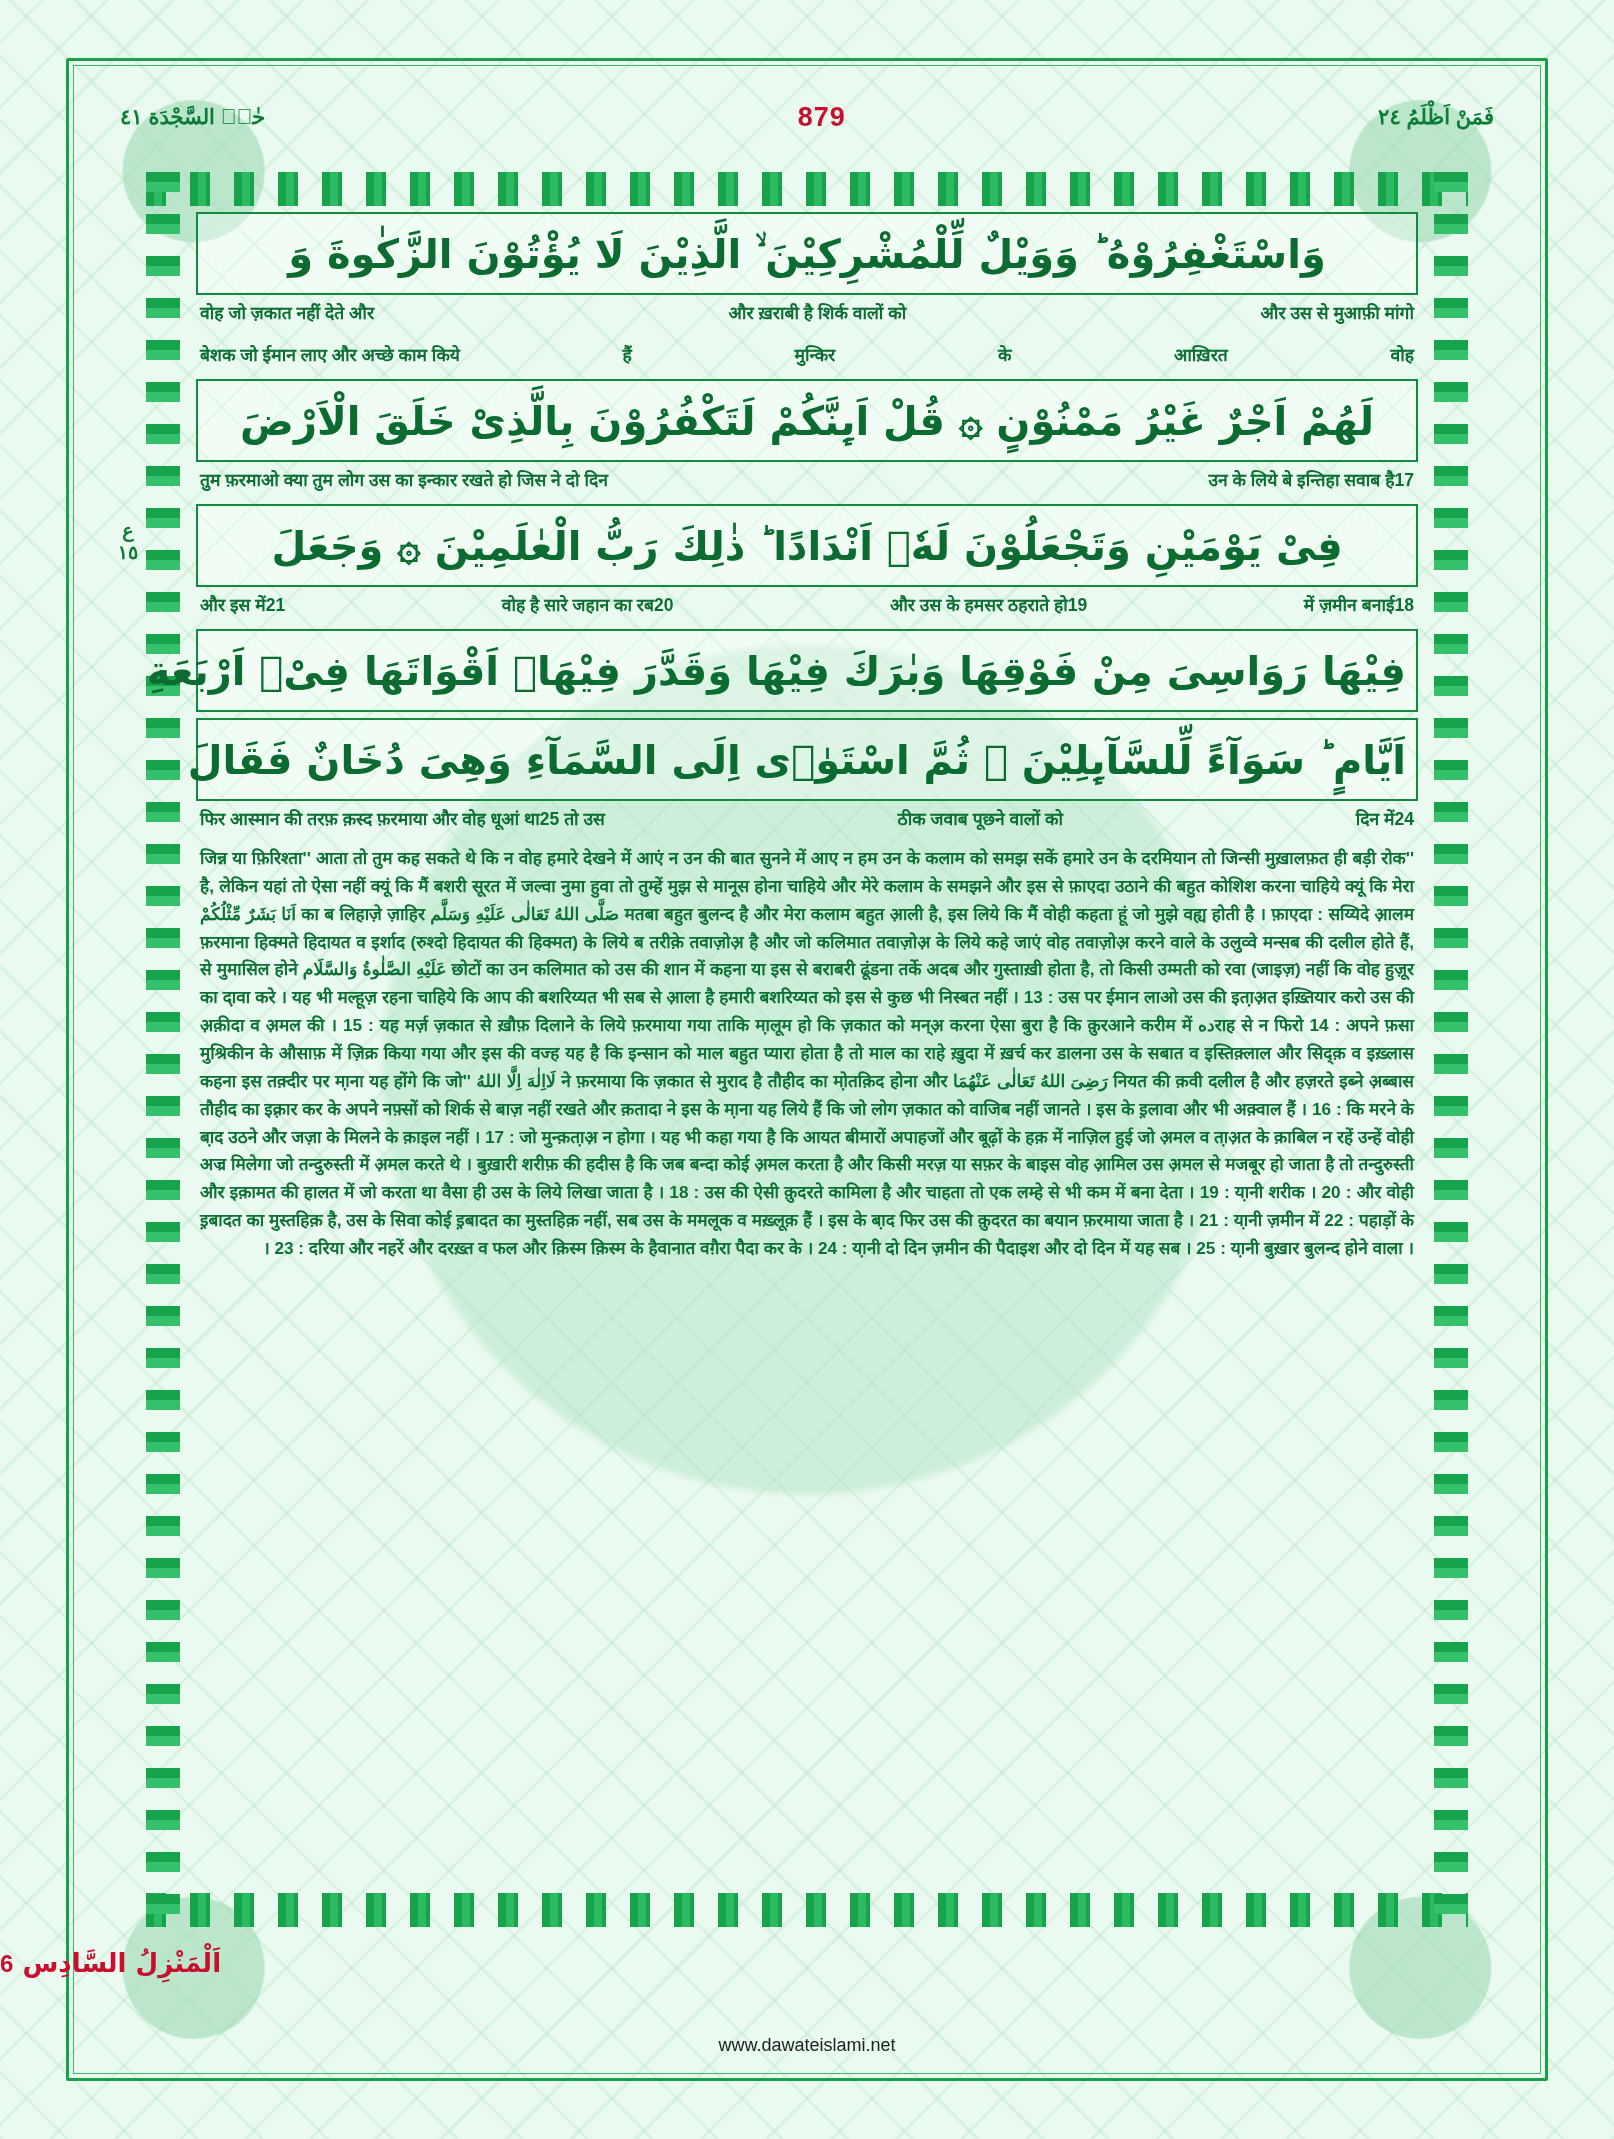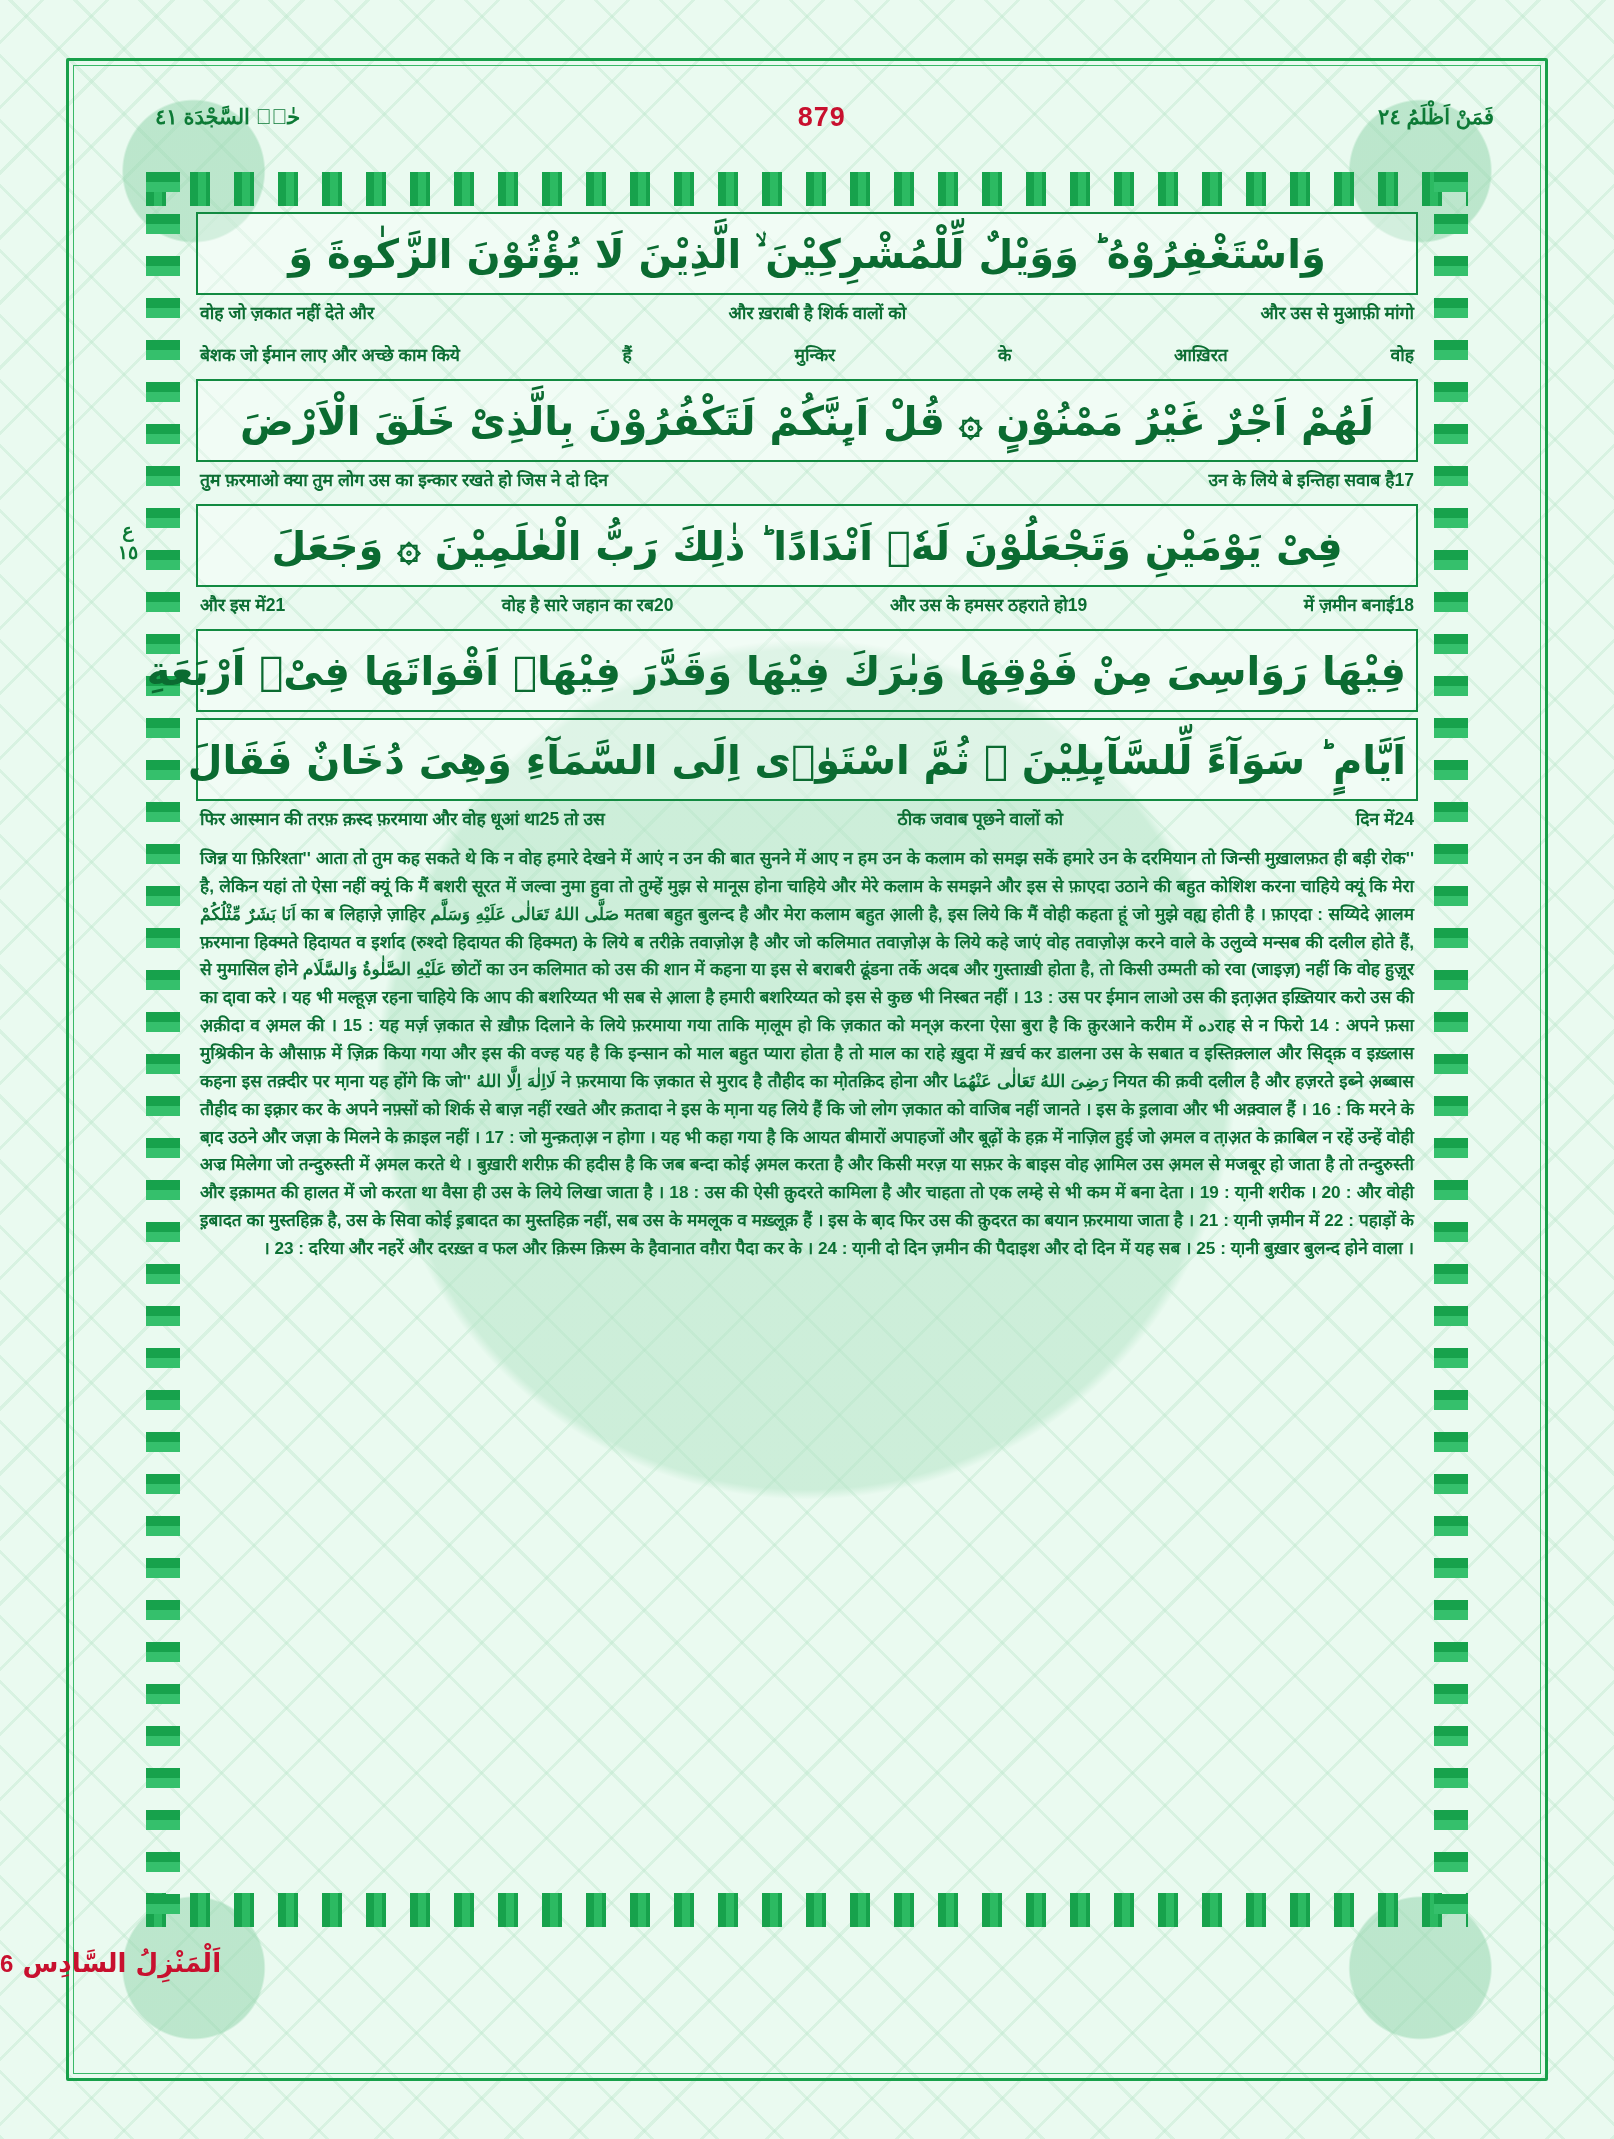--- a/index.html
+++ b/index.html
@@ -56,21 +56,20 @@
     align-items: center;
     justify-content: space-between;
     color: #0f7a38;
   }
   .hdr-side {
     font-size: 21px;
     font-weight: bold;
     color: #0d7a36;
     white-space: nowrap;
     direction: rtl;
-    margin-left: 35px;
   }
   .hdr-left { text-align: left; }
   .hdr-right { text-align: right; }
   .page-number {
     font-size: 27px;
     font-weight: bold;
     color: #c8102e;
     letter-spacing: 1px;
   }
 
@@ -297,13 +296,14 @@
     </div>
 
     <div class="tafseer">''जिन्न या फ़िरिश्ता'' आता तो तुम कह सकते थे कि न वोह हमारे देखने में आएं न उन की बात सुनने में आए न हम उन के कलाम को समझ सकें हमारे उन के दरमियान तो जिन्सी मुख़ालफ़त ही बड़ी रोक है, लेकिन यहां तो ऐसा नहीं क्यूं कि मैं बशरी सूरत में जल्वा नुमा हुवा तो तुम्हें मुझ से मानूस होना चाहिये और मेरे कलाम के समझने और इस से फ़ाएदा उठाने की बहुत कोशिश करना चाहिये क्यूं कि मेरा मतबा बहुत बुलन्द है और मेरा कलाम बहुत आ़ली है, इस लिये कि मैं वोही कहता हूं जो मुझे वह्य होती है । फ़ाएदा : सय्यिदे आ़लम صَلَّى اللهُ تَعَالٰى عَلَيْهِ وَسَلَّم का ब लिहाज़े ज़ाहिर اَنَا بَشَرٌ مِّثْلُكُمْ फ़रमाना हिक्मते हिदायत व इर्शाद (रुश्दो हिदायत की हिक्मत) के लिये ब तरीक़े तवाज़ोअ़ है और जो कलिमात तवाज़ोअ़ के लिये कहे जाएं वोह तवाज़ोअ़ करने वाले के उलुव्वे मन्सब की दलील होते हैं, छोटों का उन कलिमात को उस की शान में कहना या इस से बराबरी ढूंडना तर्के अदब और गुस्ताख़ी होता है, तो किसी उम्मती को रवा (जाइज़) नहीं कि वोह हुज़ूर عَلَيْهِ الصَّلٰوةُ وَالسَّلَام से मुमासिल होने का दा़वा करे । यह भी मल्हूज़ रहना चाहिये कि आप की बशरिय्यत भी सब से आ़ला है हमारी बशरिय्यत को इस से कुछ भी निस्बत नहीं । 13 : उस पर ईमान लाओ उस की इता़अ़त इख़्तियार करो उस की राह से न फिरो 14 : अपने फ़साده अ़क़ीदा व अ़मल की । 15 : यह मर्ज़ ज़कात से ख़ौफ़ दिलाने के लिये फ़रमाया गया ताकि मा़लूम हो कि ज़कात को मन्अ़ करना ऐसा बुरा है कि क़ुरआने करीम में मुश्रिकीन के औसाफ़ में ज़िक्र किया गया और इस की वज्ह यह है कि इन्सान को माल बहुत प्यारा होता है तो माल का राहे ख़ुदा में ख़र्च कर डालना उस के सबात व इस्तिक़्लाल और सिद्क़ व इख़्लास नियत की क़वी दलील है और हज़रते इब्ने अ़ब्बास رَضِىَ اللهُ تَعَالٰى عَنْهُمَا ने फ़रमाया कि ज़कात से मुराद है तौहीद का मो़तक़िद होना और لَااِلٰهَ اِلَّا اللهُ ''कहना इस तक़्दीर पर मा़ना यह होंगे कि जो तौहीद का इक़्रार कर के अपने नफ़्सों को शिर्क से बाज़ नहीं रखते और क़तादा ने इस के मा़ना यह लिये हैं कि जो लोग ज़कात को वाजिब नहीं जानते । इस के इ़लावा और भी अक़्वाल हैं । 16 : कि मरने के बा़द उठने और जज़ा के मिलने के क़ाइल नहीं । 17 : जो मुन्क़ता़अ़ न होगा । यह भी कहा गया है कि आयत बीमारों अपाहजों और बूढ़ों के हक़ में नाज़िल हुई जो अ़मल व ता़अ़त के क़ाबिल न रहें उन्हें वोही अज्र मिलेगा जो तन्दुरुस्ती में अ़मल करते थे । बुख़ारी शरीफ़ की हदीस है कि जब बन्दा कोई अ़मल करता है और किसी मरज़ या सफ़र के बाइस वोह आ़मिल उस अ़मल से मजबूर हो जाता है तो तन्दुरुस्ती और इक़ामत की हालत में जो करता था वैसा ही उस के लिये लिखा जाता है । 18 : उस की ऐसी क़ुदरते कामिला है और चाहता तो एक लम्हे से भी कम में बना देता । 19 : या़नी शरीक । 20 : और वोही इ़बादत का मुस्तहिक़ है, उस के सिवा कोई इ़बादत का मुस्तहिक़ नहीं, सब उस के ममलूक व मख़्लूक़ हैं । इस के बा़द फिर उस की क़ुदरत का बयान फ़रमाया जाता है । 21 : या़नी ज़मीन में 22 : पहाड़ों के । 23 : दरिया और नहरें और दरख़्त व फल और क़िस्म क़िस्म के हैवानात वग़ैरा पैदा कर के । 24 : या़नी दो दिन ज़मीन की पैदाइश और दो दिन में यह सब । 25 : या़नी बुख़ार बुलन्द होने वाला ।</div>
 
   </div>
 
   <div class="footer-title">
     <span>اَلْمَنْزِلُ السَّادِس</span>
     <span class="badge">6</span>
   </div>
+  <div class="site-url">www.dawateislami.net</div>
 </div>
 
 </body></html>

